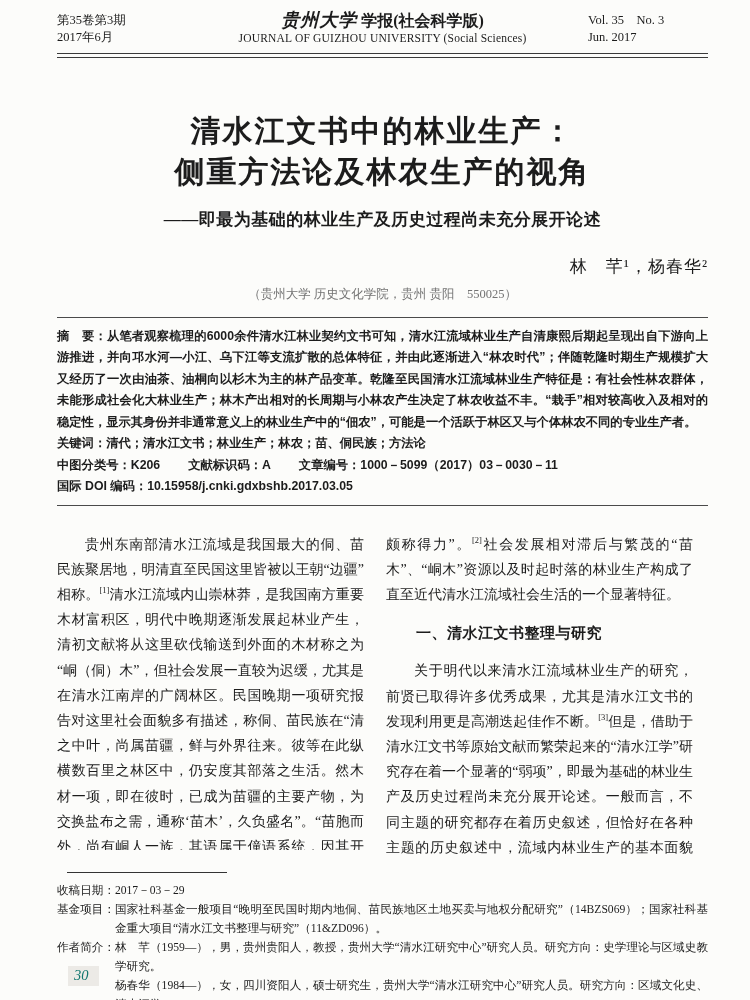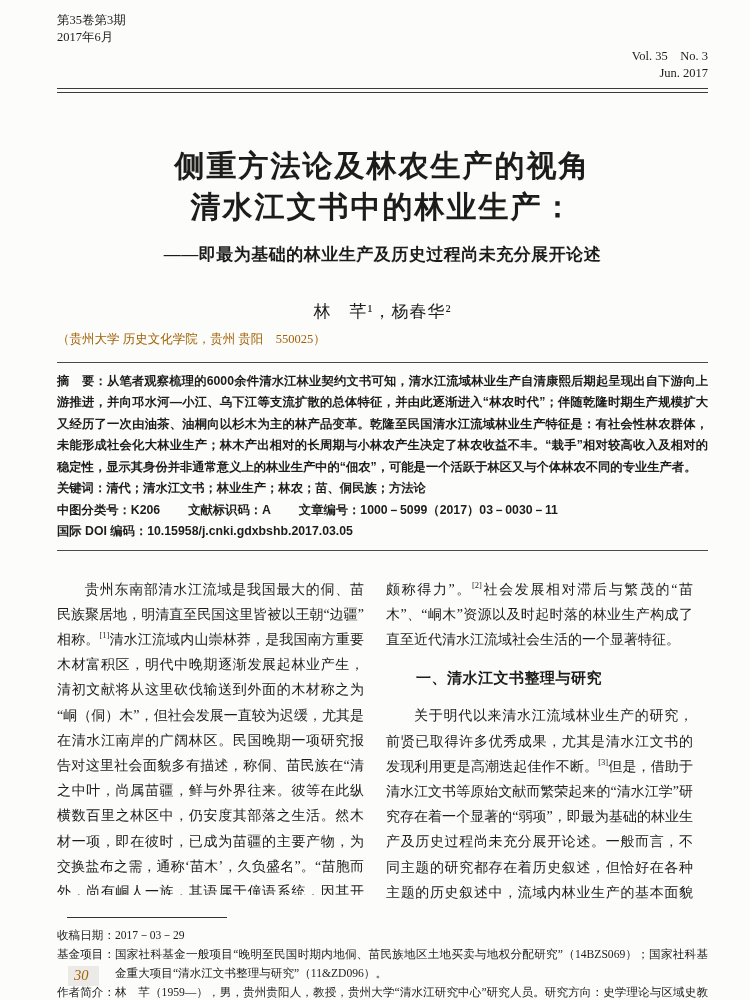--- a/index.html
+++ b/index.html
@@ -17,21 +17,21 @@
     overflow:hidden;
     box-sizing:border-box;
     padding:12px 42px 0 57px;
   }
   
   .masthead{
     display:flex;justify-content:space-between;align-items:flex-start;
     font-size:12.5px;line-height:17px;
   }
   .mast-left,.mast-right{width:120px;}
-  .mast-right{text-align:right;margin-top:36px;}
+  .mast-right{}
   .mast-center{flex:1;text-align:center;}
   .jtitle-zh{font-size:16px;font-weight:bold;}
   .calli{font-style:italic;font-weight:bold;font-size:18px;letter-spacing:1px;}
   .jtitle-en{font-size:11.5px;margin-top:1px;letter-spacing:0.2px;}
   .double-rule{
     margin-top:6px;
     border-top:1.5px solid #3a3a3a;
     border-bottom:1px solid #3a3a3a;
     height:2.5px;
   }
@@ -45,30 +45,30 @@
     letter-spacing:2px;
   }
   .subtitle{
     margin-top:16px;
     text-align:center;
     font-size:17px;
     font-weight:bold;
     letter-spacing:0.5px;
   }
   .authors{
-    margin-top:34px;
-    text-align:center;
+    margin-top:24px;
+    text-align:right;
     font-size:17px;
     letter-spacing:1px;
   }
   .affiliation{
     margin-top:8px;
-    text-align:left;
+    text-align:center;
     font-size:12.5px;
-    color:#a16207;
+    color:#737373;
   }
   
   .rule{border-top:1.5px solid #4a4a4a;margin-top:14px;}
   .abstract-block{
     margin-top:8px;
     font-family:"Liberation Sans","DejaVu Sans",sans-serif;
     font-size:12.3px;
     font-weight:600;
     line-height:21.5px;
     text-align:justify;
@@ -116,43 +116,50 @@
   .footnotes p{margin:0;}
   .bio2-indent{text-indent:0;}
   
   .page-number{
     position:absolute;
     left:68px;bottom:14px;
     font-style:italic;
     font-size:14.5px;
     background:#eceae6;
     padding:1px 10px 2px 6px;
-    color:#a16207;
+    color:#0f766e;
   }
 </style>
 </head>
 <body>
 
 <div class="page">
 
   <header class="masthead">
     <div class="mast-left">
       <div>第35卷第3期</div>
       <div>2017年6月</div>
     </div>
+    <div class="mast-center">
+      <div class="jtitle-zh">
+        <span class="calli">贵州大学</span>
+        <span>学报(社会科学版)</span>
+      </div>
+      <div class="jtitle-en">JOURNAL OF GUIZHOU UNIVERSITY (Social Sciences)</div>
+    </div>
     <div class="mast-right">
       <div>Vol. 35　No. 3</div>
       <div>Jun. 2017</div>
     </div>
   </header>
   <div class="double-rule"></div>
 
   <h1 class="title">
+    <div>清水江文书中的林业生产：</div>
     <div>侧重方法论及林农生产的视角</div>
-    <div>清水江文书中的林业生产：</div>
   </h1>
   <div class="subtitle">——即最为基础的林业生产及历史过程尚未充分展开论述</div>
 
   <div class="authors">林　芊¹，杨春华²</div>
   <div class="affiliation">（贵州大学 历史文化学院，贵州 贵阳　550025）</div>
 
   <div class="rule"></div>
   <div class="abstract-block">
     <p><b>摘　要：</b><span>从笔者观察梳理的6000余件清水江林业契约文书可知，清水江流域林业生产自清康熙后期起呈现出自下游向上游推进，并向邛水河—小江、乌下江等支流扩散的总体特征，并由此逐渐进入“林农时代”；伴随乾隆时期生产规模扩大又经历了一次由油茶、油桐向以杉木为主的林产品变革。乾隆至民国清水江流域林业生产特征是：有社会性林农群体，未能形成社会化大林业生产；林木产出相对的长周期与小林农产生决定了林农收益不丰。“栽手”相对较高收入及相对的稳定性，显示其身份并非通常意义上的林业生产中的“佃农”，可能是一个活跃于林区又与个体林农不同的专业生产者。</span></p>
     <p><b>关键词：</b><span>清代；清水江文书；林业生产；林农；苗、侗民族；方法论</span></p>

